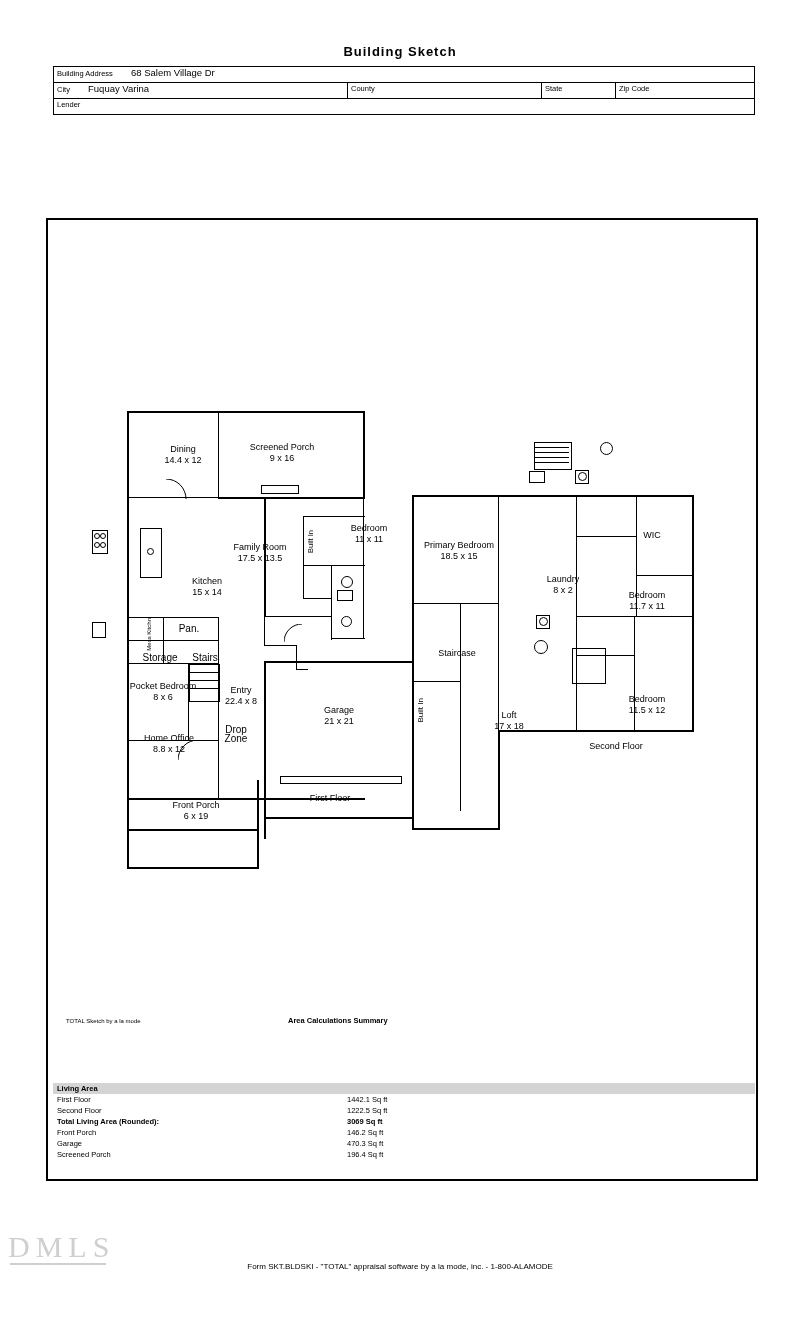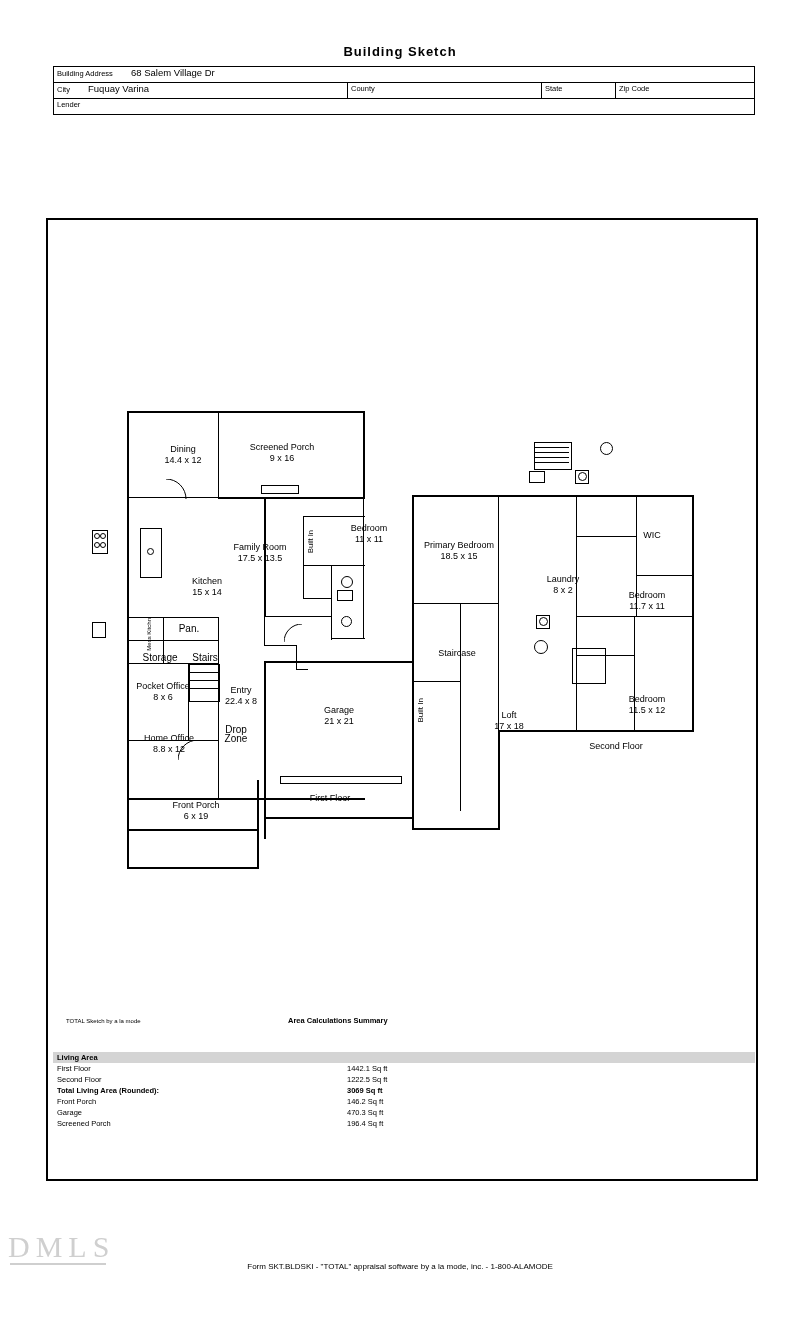--- a/index.html
+++ b/index.html
@@ -49,21 +49,21 @@
   
   .totalnote{
     position:absolute;left:18px;top:798px;font-size:6px;
   }
   .acs{
     position:absolute;left:240px;top:796px;font-size:7.5px;font-weight:bold;
   }
 
   
   .areatbl{
-    position:absolute;left:53px;top:1052px;width:702px;
+    position:absolute;left:53px;top:1083px;width:702px;
     border-collapse:collapse;font-size:7.5px;
   }
   .areatbl td{padding:0 0 0 4px;height:11px;line-height:11px;}
   .areatbl .band td{background:#d4d4d4;font-weight:bold;}
   .areatbl .amt{width:120px;text-align:left;padding-left:0;}
   .areatbl .b{font-weight:bold;}
   .spacer{width:290px;}
 
   
   .formline{
@@ -217,21 +217,21 @@
       </div>
       <div class="rm" style="left:278px;top:303px;width:86px">
         <span class="n">Bedroom</span>
         <span class="d">11 x 11</span>
       </div>
       <div class="rm" style="left:116px;top:356px;width:86px">
         <span class="n">Kitchen</span>
         <span class="d">15 x 14</span>
       </div>
       <div class="rm" style="left:80px;top:461px;width:70px">
-        <span class="n">Pocket Office</span>
+        <span class="n">Pocket Bedroom</span>
         <span class="d">8 x 6</span>
       </div>
       <div class="rm" style="left:157px;top:465px;width:72px">
         <span class="n">Entry</span>
         <span class="d">22.4 x 8</span>
       </div>
       <div class="rm" style="left:82px;top:513px;width:78px">
         <span class="n">Home Office</span>
         <span class="d">8.8 x 12</span>
       </div>

